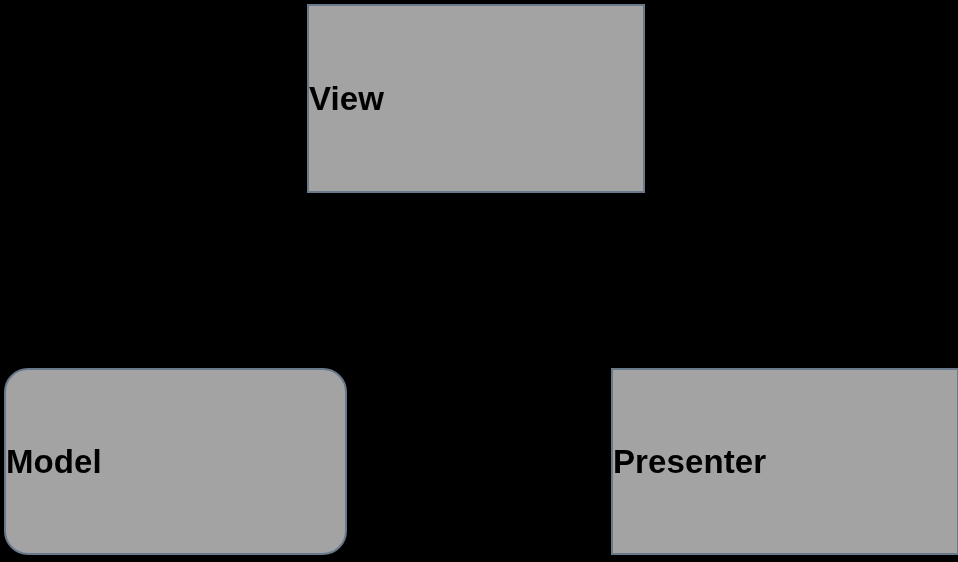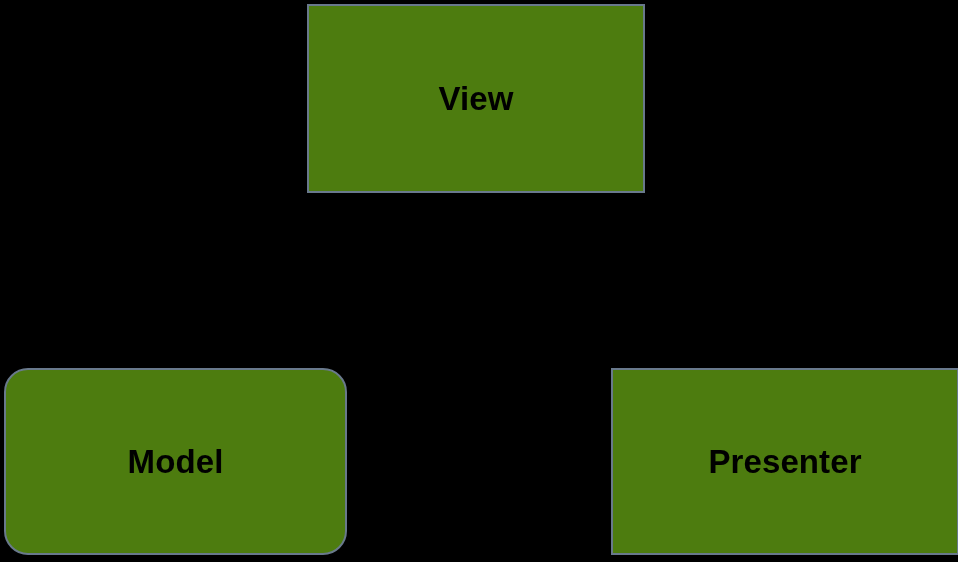--- a/index.html
+++ b/index.html
@@ -15,26 +15,25 @@
     font-family: "Liberation Sans", sans-serif;
   }
   #canvas {
     position: relative;
     width: 958px;
     height: 562px;
     background: #000000;
   }
   .node {
     position: absolute;
-    background: #4d7c0f;
+    background: #a3a3a3;
     border: 2px solid #69798c;
     box-sizing: border-box;
     display: flex;
     align-items: center;
-    justify-content: center;
     overflow: hidden;
   }
   .node-label {
     font-family: "Liberation Sans", sans-serif;
     font-weight: bold;
     font-size: 33px;
     line-height: 1;
     color: #000000;
     letter-spacing: 0.1px;
     white-space: nowrap;

